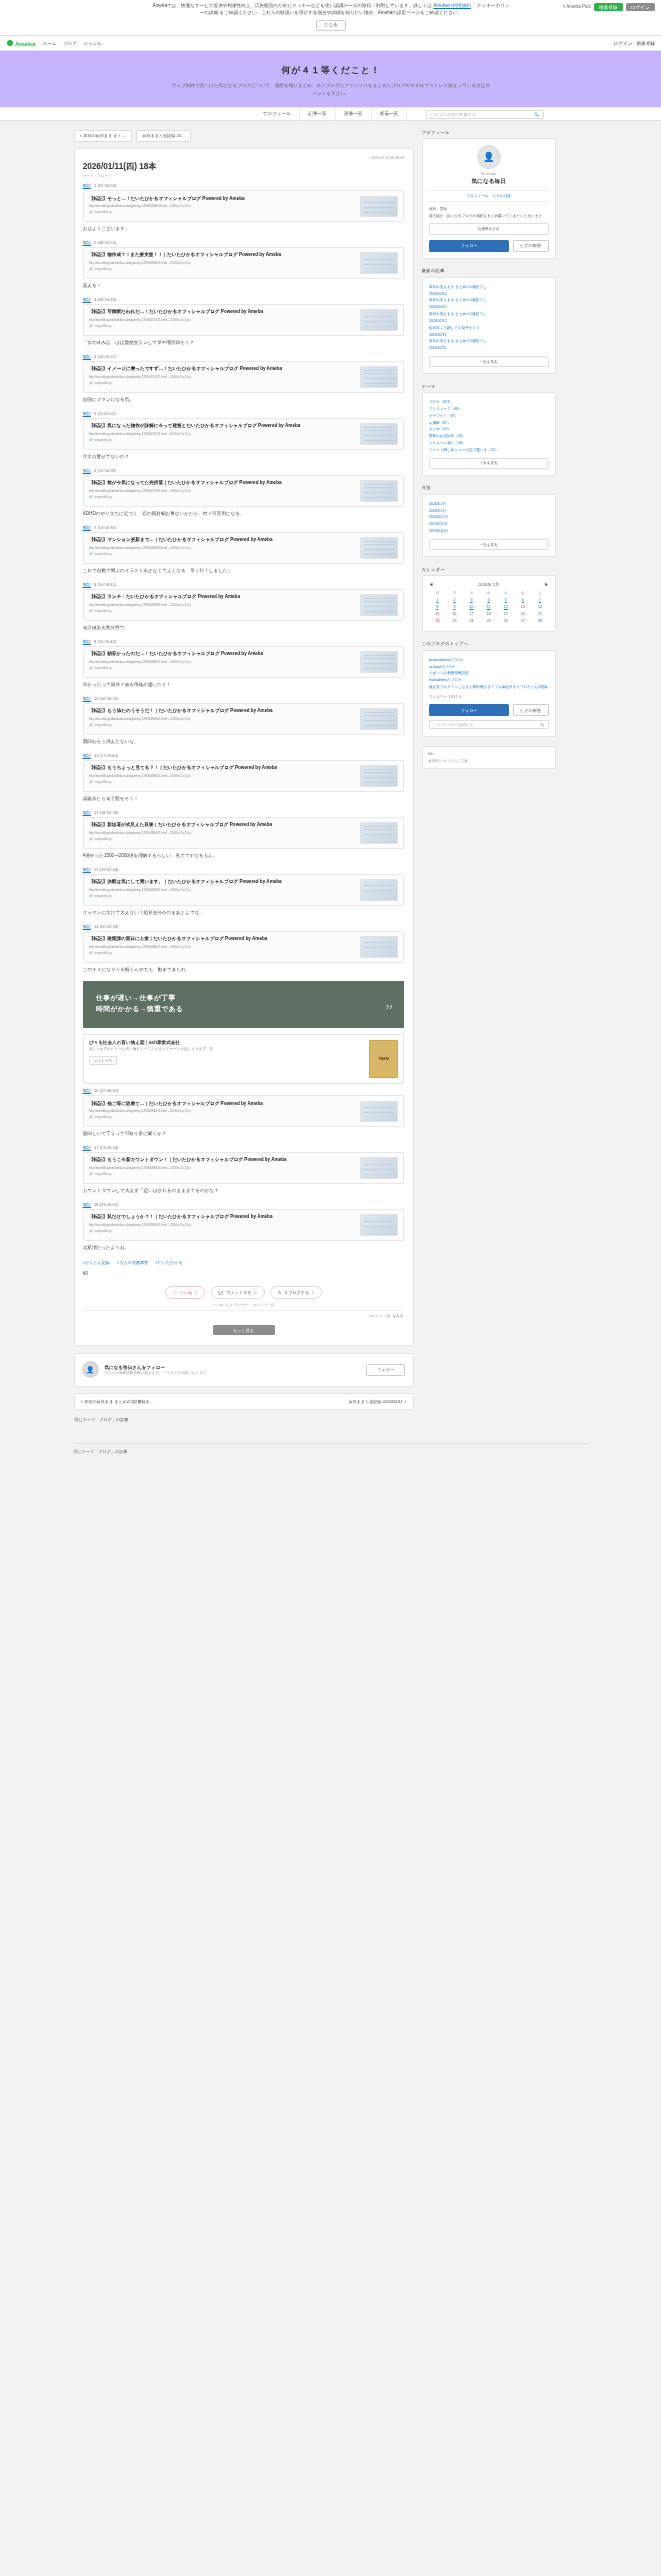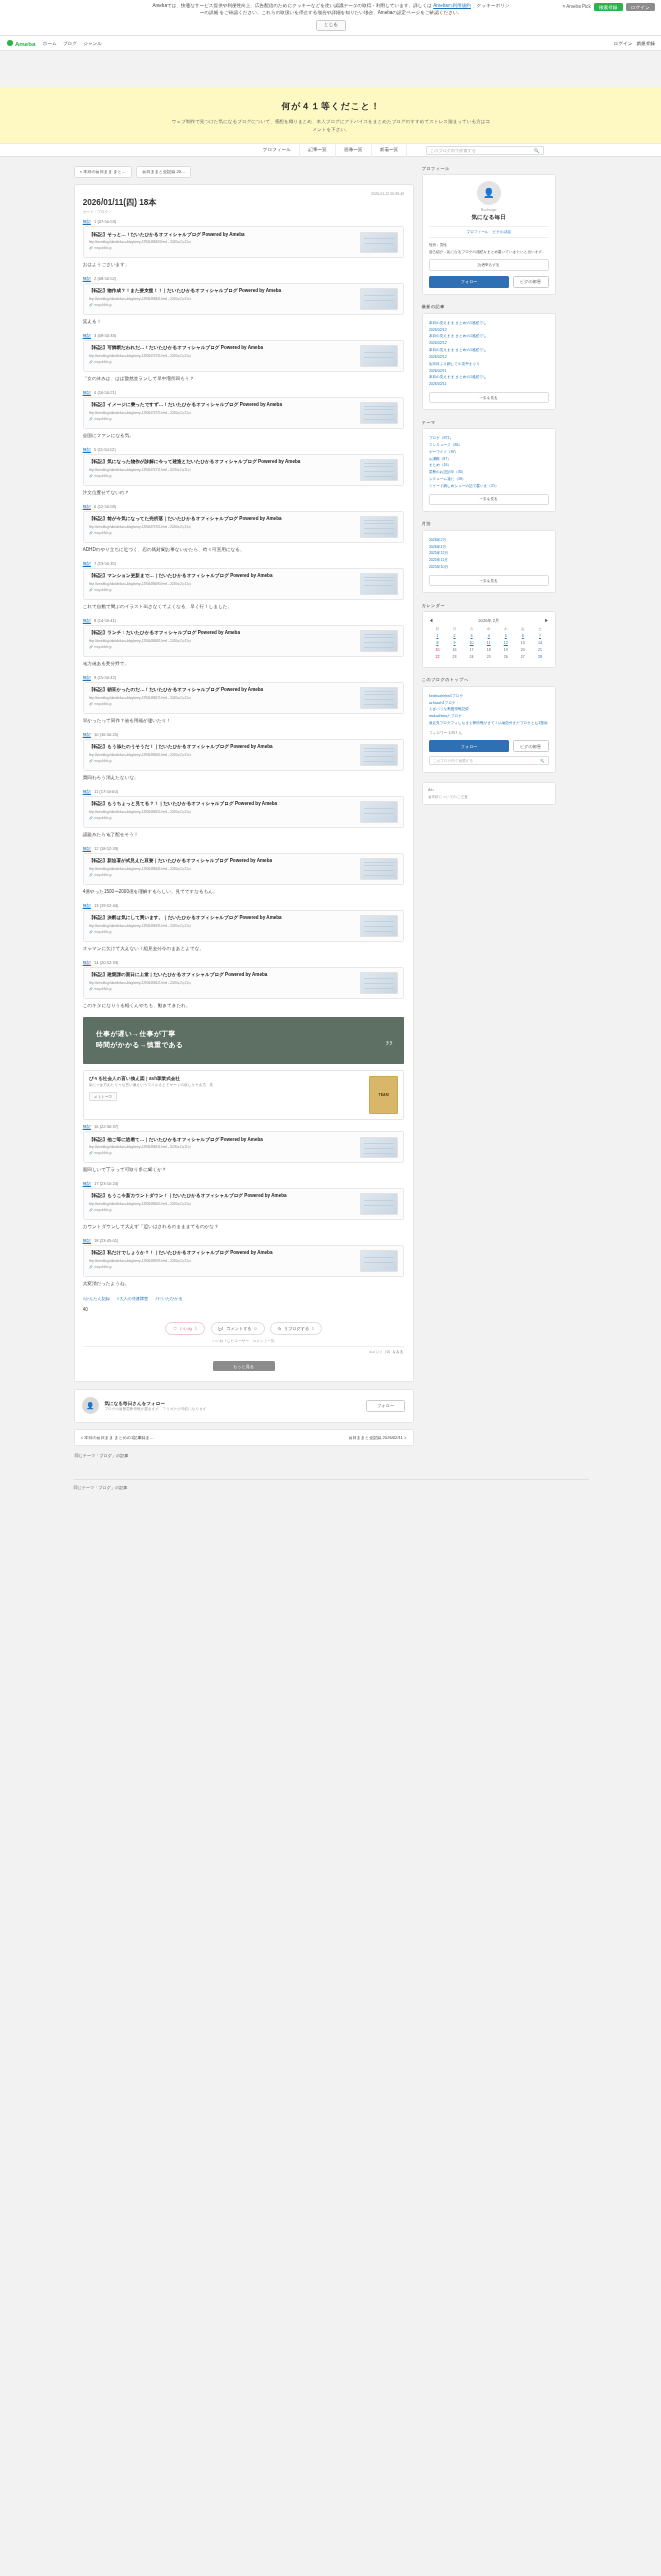--- a/index.html
+++ b/index.html
@@ -76,25 +76,24 @@
   .logo .dot {
     width: 6.2px; height: 6.2px; border-radius: 50%;
     background: #2bb34a; display: inline-block;
   }
   .g-nav { display: flex; gap: 6.2px; color: #555; }
   .g-nav span { cursor: pointer; }
   .g-right { margin-left: auto; display: flex; gap: 4.1px; align-items: center; }
 
   
   .hero {
-    background: #fef9c3;
+    background: #c4b5fd;
     text-align: center;
     padding: 13.4px 0 9.3px;
     border-bottom: 0.5px solid #ececec;
-    margin-top: 36px;
   }
   .hero h1 {
     margin: 0 0 5.2px;
     font-size: 8.8px;
     letter-spacing: 1px;
     font-weight: bold;
     color: #2e2e2e;
   }
   .hero p {
     margin: 0 auto;

